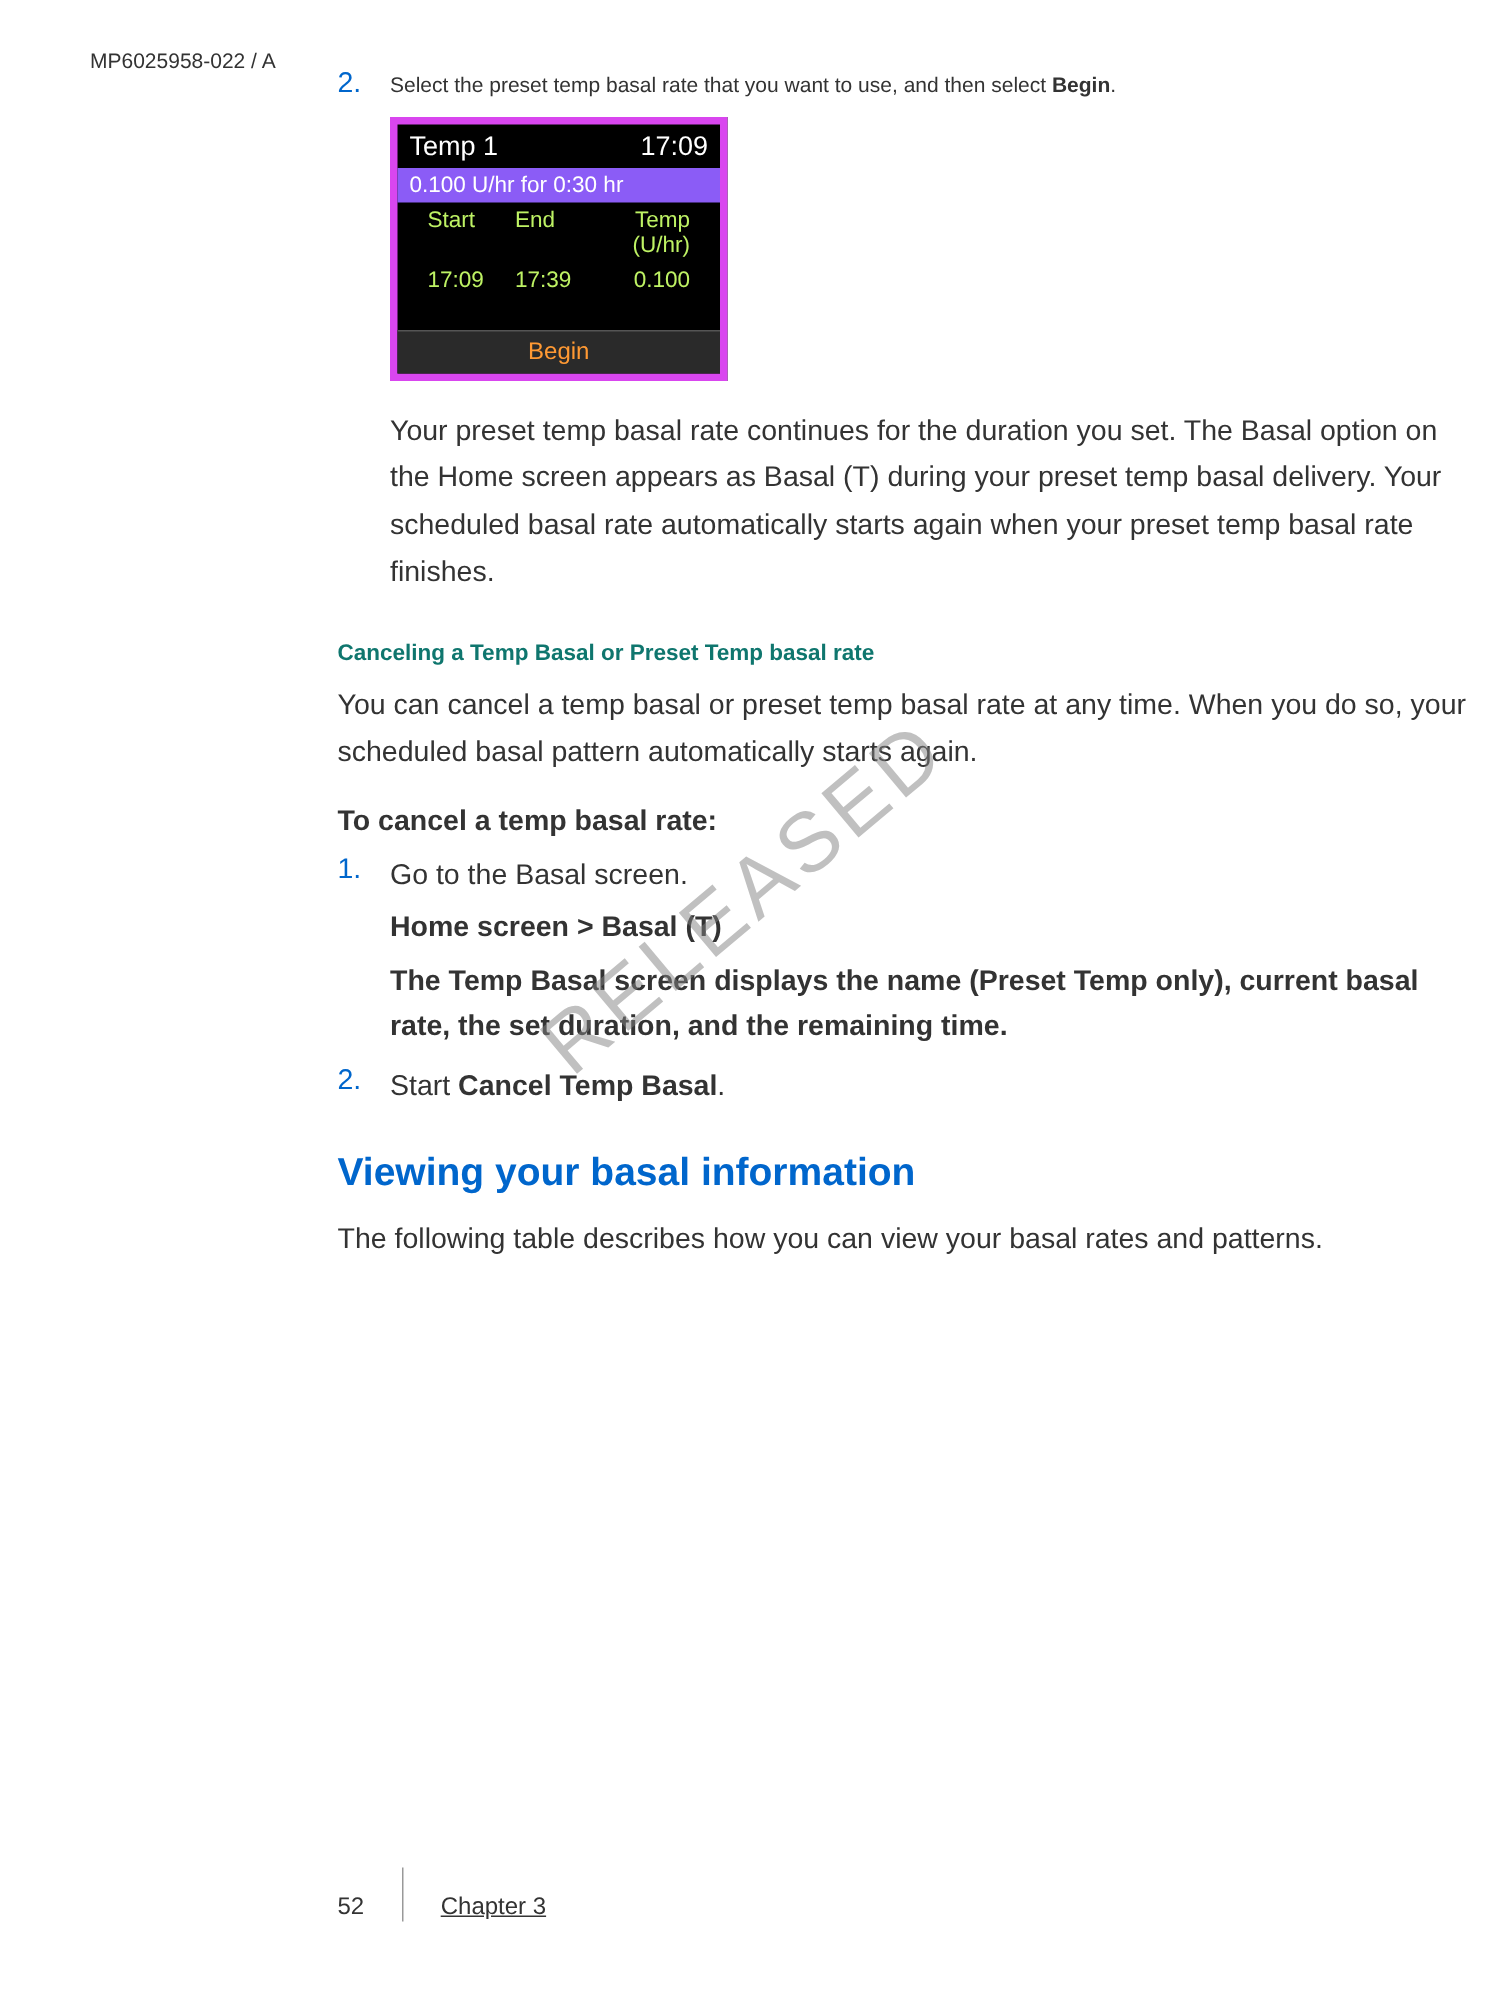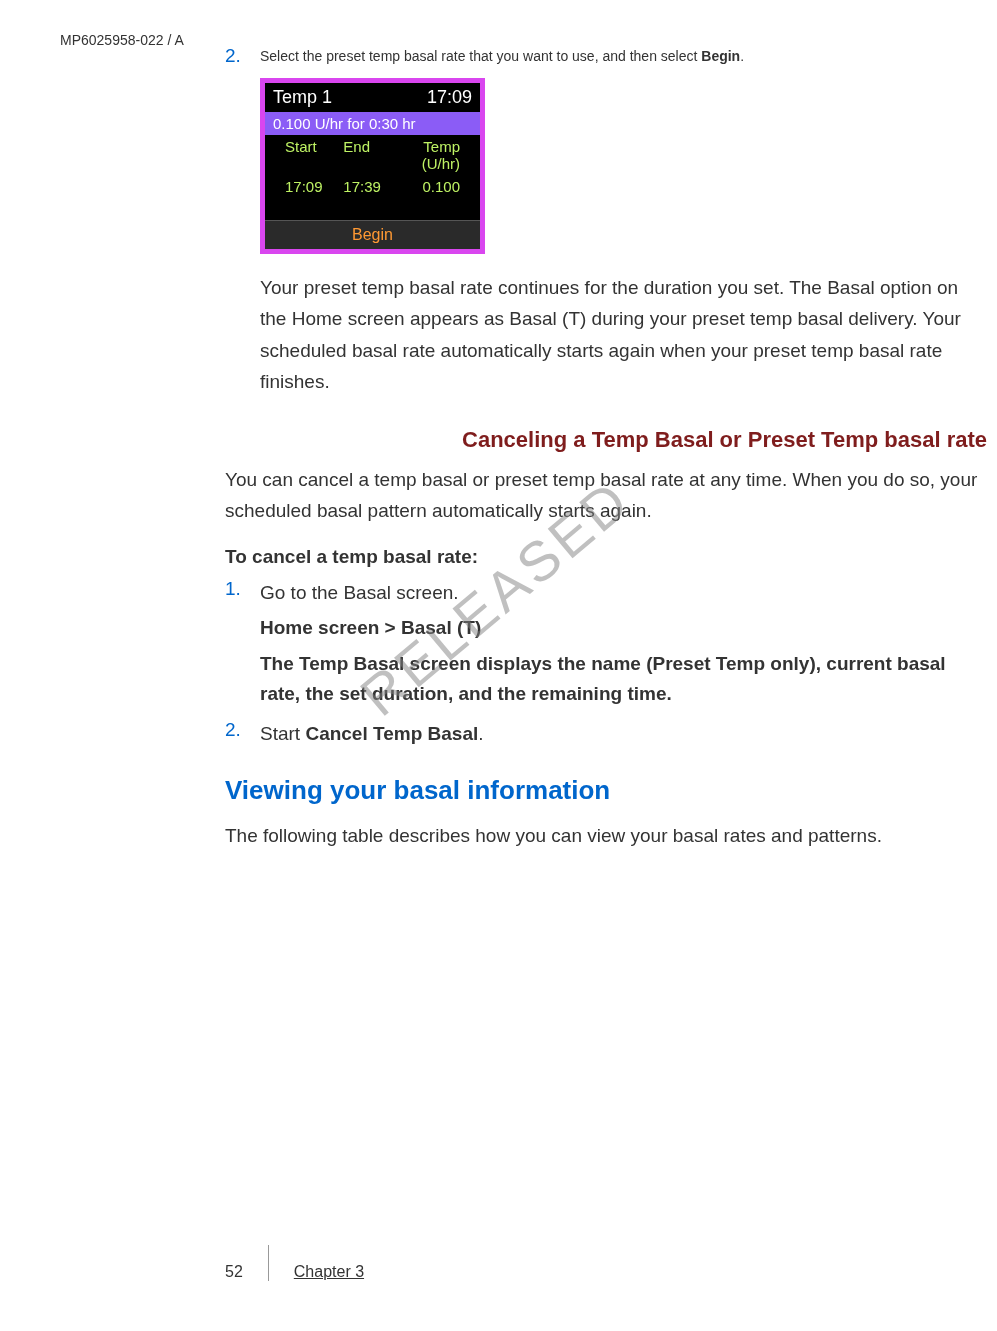--- a/index.html
+++ b/index.html
@@ -101,25 +101,24 @@
     }
     .follow-text {
       margin-left: 35px;
       font-size: 19px;
       line-height: 1.65;
       color: #333;
       font-weight: 300;
       margin-bottom: 30px;
     }
     .section-heading {
-      color: #7f1d1d;
-      font-size: 22px;
+      color: #0f766e;
+      font-size: 15px;
       font-weight: 600;
       margin-bottom: 12px;
-      text-align: right;
     }
     .body-text {
       font-size: 19px;
       line-height: 1.6;
       color: #333;
       font-weight: 300;
       margin-bottom: 20px;
     }
     .sub-heading {
       font-size: 19px;

